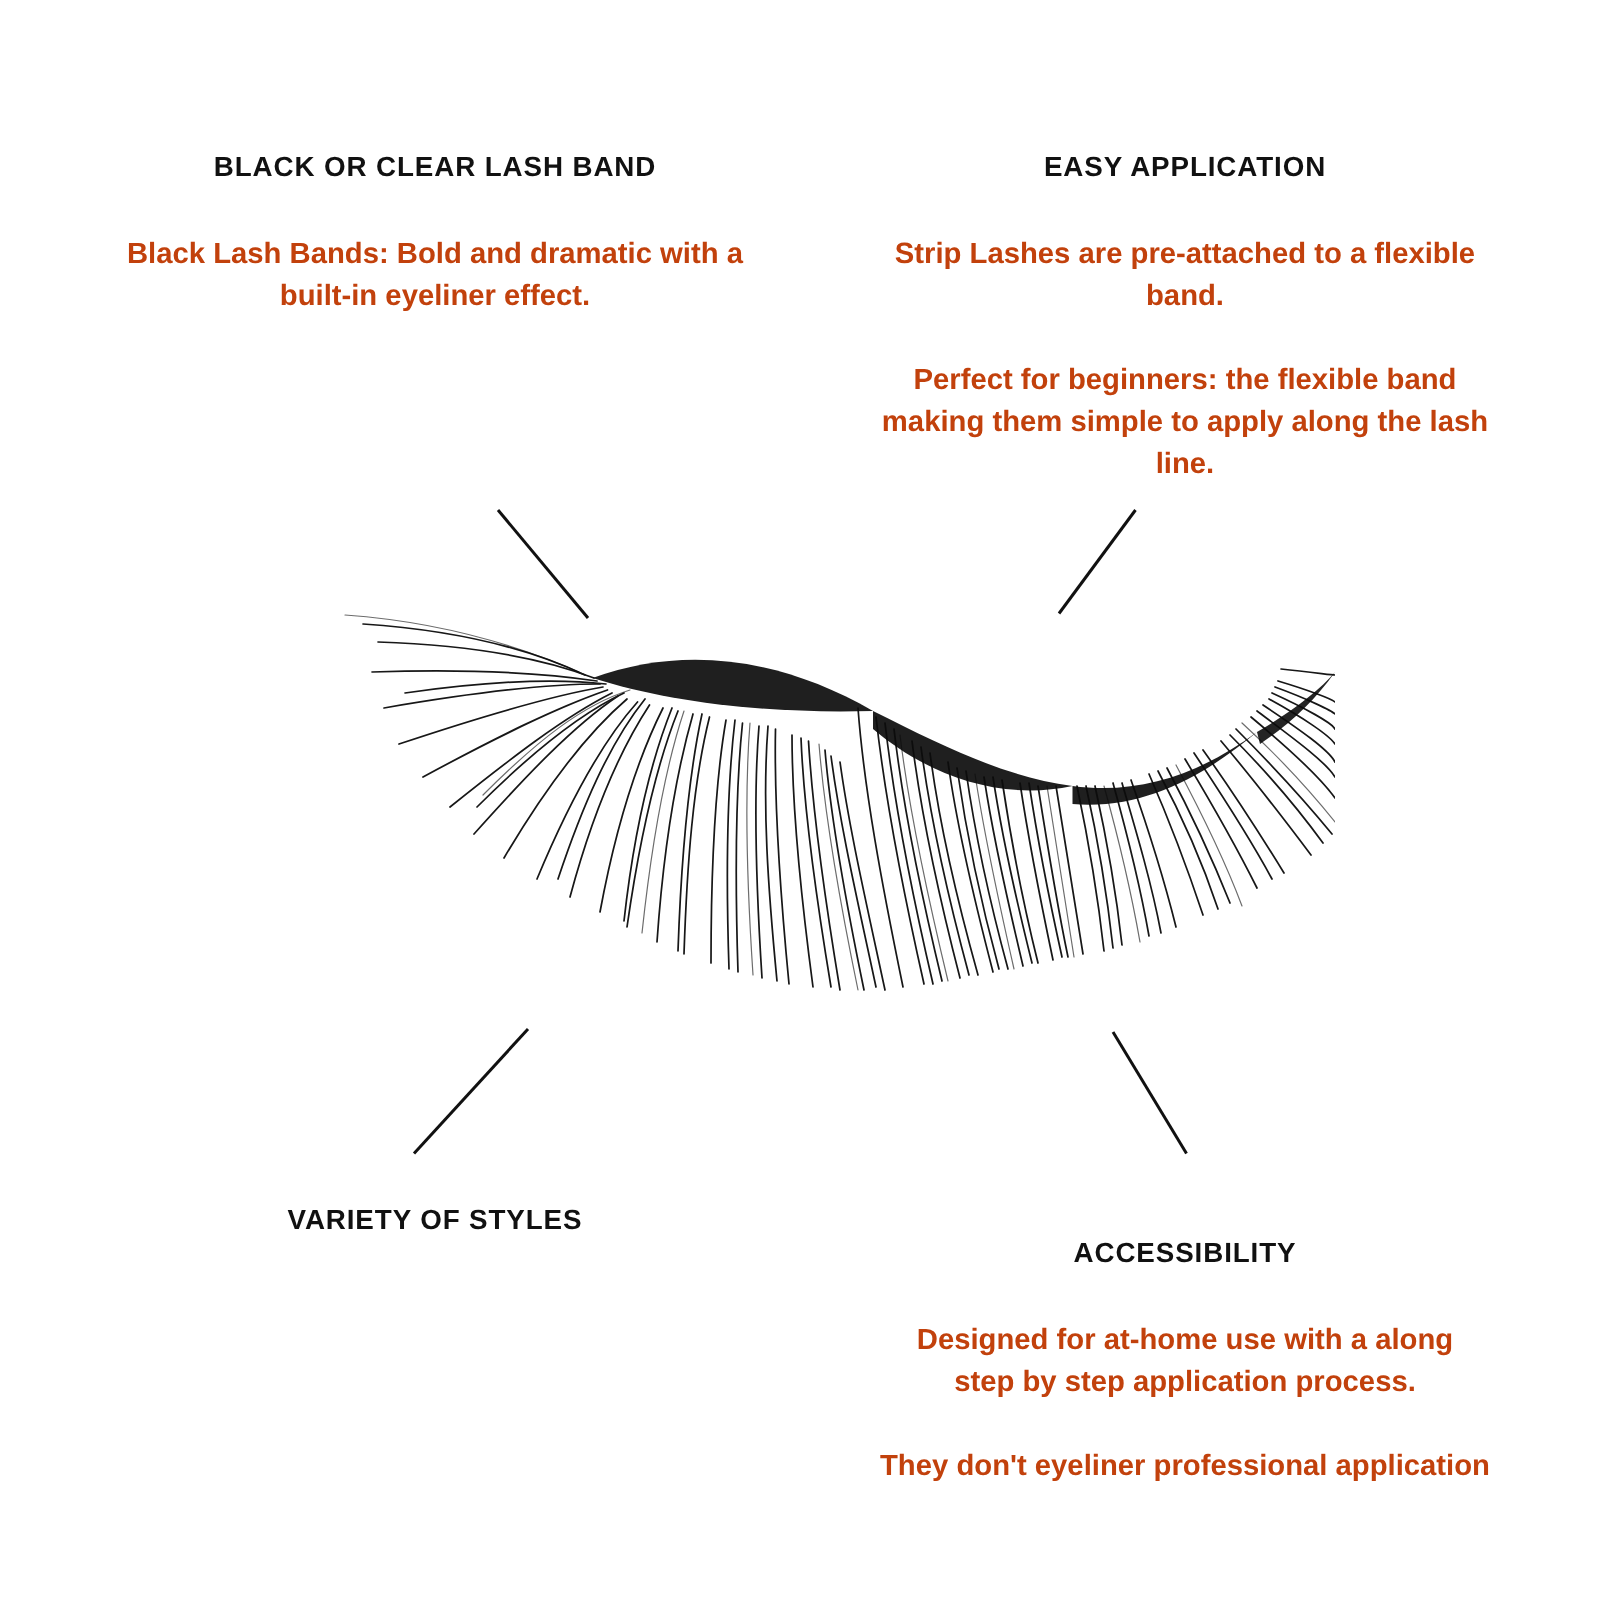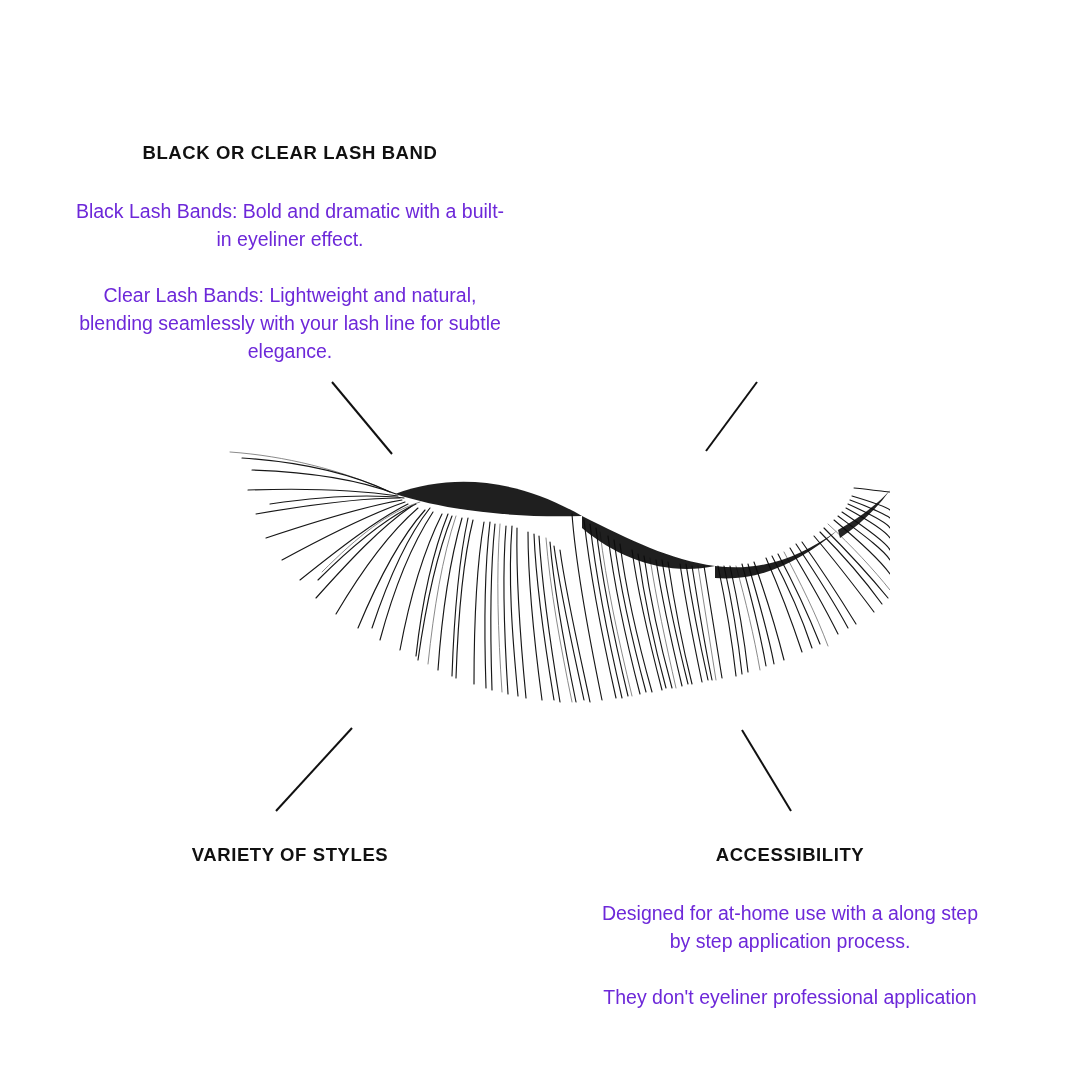--- a/index.html
+++ b/index.html
@@ -13,49 +13,48 @@
     position: relative;
     overflow: hidden;
     font-family: "Liberation Sans", sans-serif;
     color: #111111;
     -webkit-font-smoothing: antialiased;
   }
 
   .stage {
     position: absolute;
     inset: 0;
-    margin-top: 42px;
   }
 
   
   .block {
     position: absolute;
     width: 430px;
     text-align: center;
   }
   .block.tl { left: 75px;  top: 100px; }
   .block.tr { left: 575px; top: 100px; }
   .block.bl { left: 75px;  top: 802px; text-align: center; }
-  .block.br { left: 575px; top: 802px; }
+  .block.br { left: 575px; top: 824px; }
 
   .block-title {
     font-size: 18.5px;
     font-weight: bold;
     letter-spacing: 0.6px;
     color: #111111;
     margin: 0 0 33px 0;
     line-height: 1.2;
   }
 
   .para {
     font-size: 19.5px;
     line-height: 28px;
-    color: #6d28d9;
+    color: #c2410c;
     margin: 0 0 28px 0;
-    font-weight: 400;
+    font-weight: 700;
   }
   .para:last-child { margin-bottom: 0; }
 
   .para.narrow { padding: 0 14px; }
 
   
   .lines {
     position: absolute;
     left: 0;
     top: 0;
@@ -193,23 +192,27 @@
           <path d="M594 120 C 610 150, 626 182, 638 214"></path>
           <path d="M638 92 C 662 114, 684 138, 700 158"></path>
         </g>
       </g>
     </svg>
   </div>
 
   <div class="block tl">
     <h2 class="block-title">BLACK OR CLEAR LASH BAND</h2>
     <p class="para">Black Lash Bands: Bold and dramatic with a built-in eyeliner effect.</p>
-    <p class="para">Clear Lash Bands: Lightweight and natural, blending seamlessly with your lash line for subtle elegance.</p>
-  </div>
-
+  </div>
+
+  <div class="block tr">
+    <h2 class="block-title">EASY APPLICATION</h2>
+    <p class="para narrow">Strip Lashes are pre-attached to a flexible band.</p>
+    <p class="para">Perfect for beginners: the flexible band making them simple to apply along the lash line.</p>
+  </div>
 
   <div class="block bl">
     <h2 class="block-title">VARIETY OF STYLES</h2>
   </div>
 
   <div class="block br">
     <h2 class="block-title">ACCESSIBILITY</h2>
     <p class="para narrow">Designed for at-home use with a along step by step application process.</p>
     <p class="para">They don't eyeliner professional application</p>
   </div>

